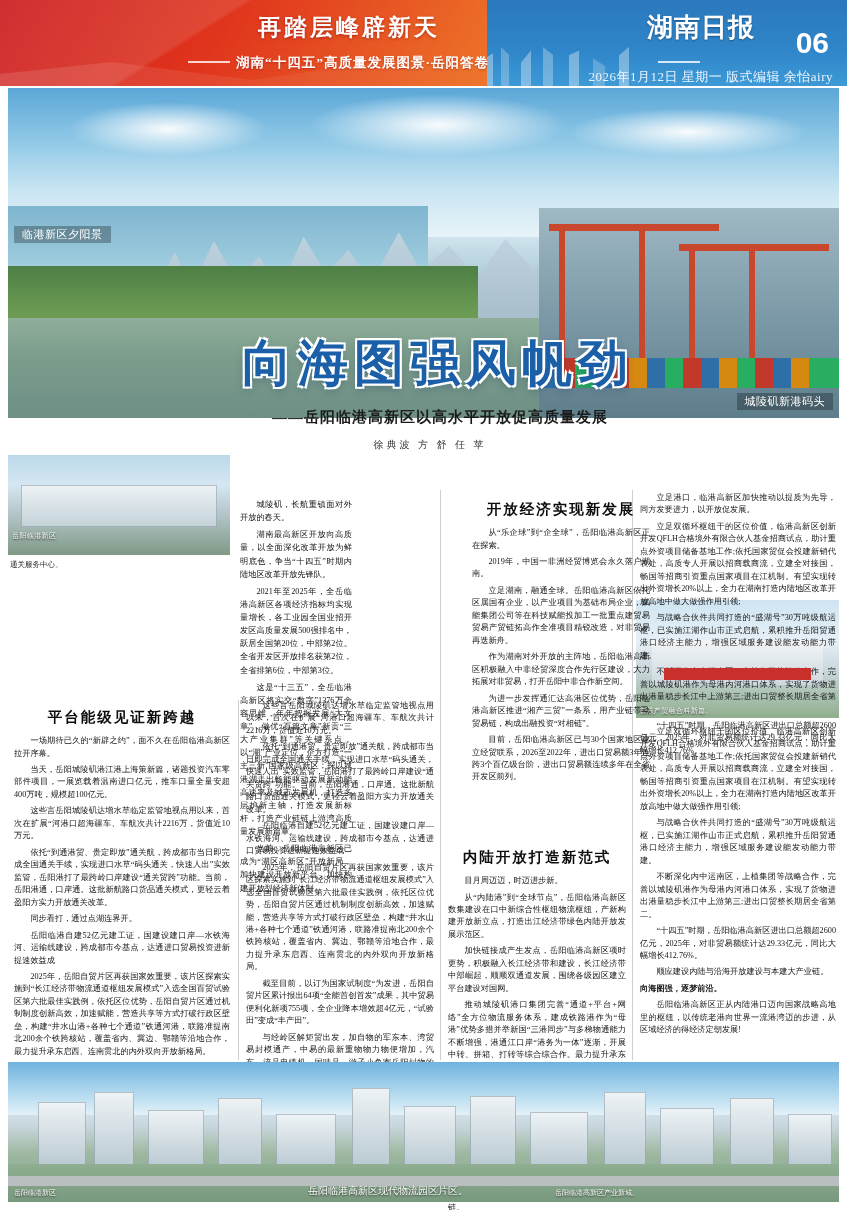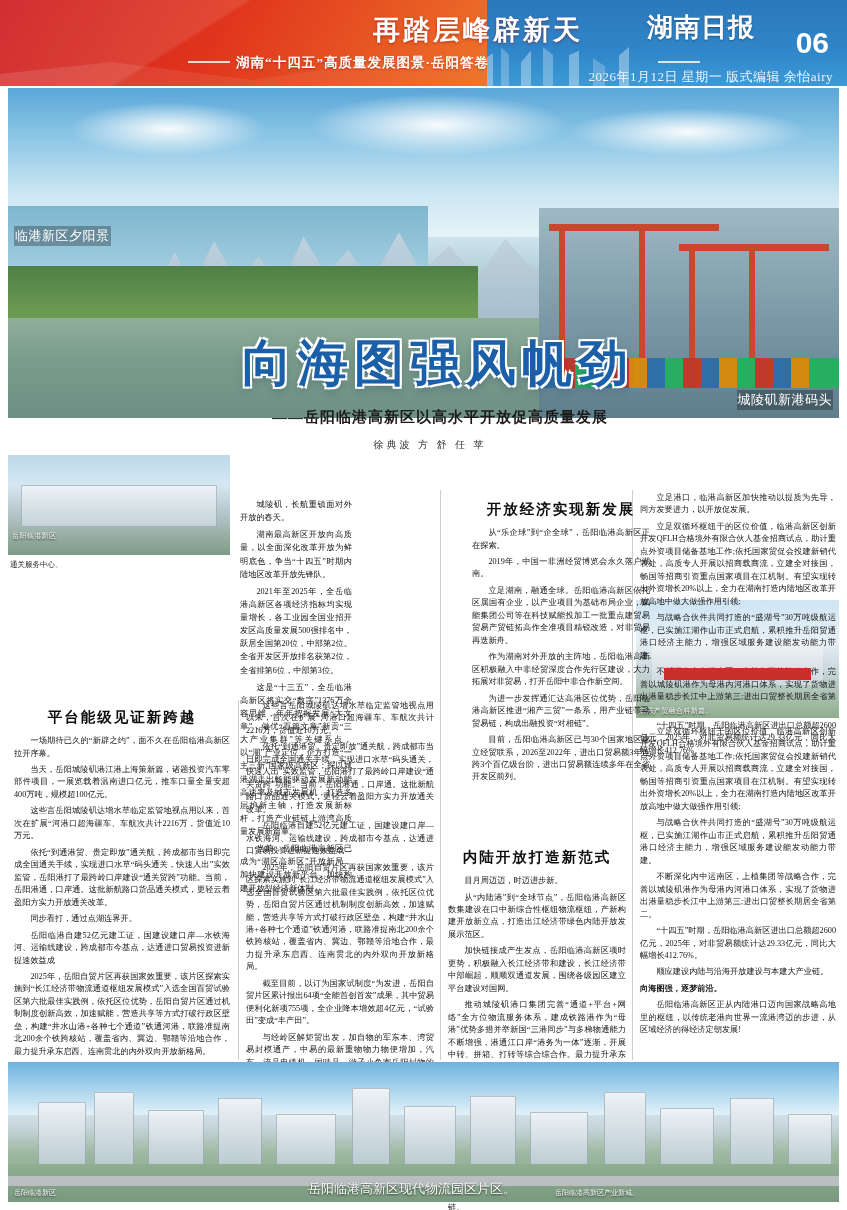--- a/index.html
+++ b/index.html
@@ -42,22 +42,22 @@
       linear-gradient(90deg, rgba(255,255,255,.35) 0 6px, transparent 6px 14px,
       rgba(255,255,255,.25) 14px 22px, transparent 22px 34px,
       rgba(255,255,255,.35) 34px 44px, transparent 44px 56px,
       rgba(255,255,255,.28) 56px 66px, transparent 66px 82px,
       rgba(255,255,255,.35) 82px 92px, transparent 92px 106px,
       rgba(255,255,255,.22) 106px 118px, transparent 118px 132px,
       rgba(255,255,255,.35) 132px 142px, transparent 142px 160px);
     clip-path: polygon(0 40%,4% 20%,9% 55%,14% 10%,20% 45%,26% 25%,33% 60%,40% 15%,47% 50%,54% 28%,61% 62%,69% 18%,77% 48%,85% 22%,93% 55%,100% 30%,100% 100%,0 100%);
   }
   .mh-title {
-    position:absolute; left:258px; top:12px; width:440px; text-align:center;
-    font-family:"Liberation Serif", serif; font-weight:700; font-size:27px; color:#fff;
+    position:absolute; left:258px; top:12px; width:440px; 
+    font-family:"Liberation Serif", serif; font-weight:700; font-size:23px; color:#fff;
     letter-spacing:3px; text-shadow:0 1px 3px rgba(120,0,0,.5);
   }
   .mh-sub {
     position:absolute; left:236px; top:54px; width:420px; text-align:left;
     font-size:13.5px; color:#fff; letter-spacing:1px; font-weight:700;
     text-shadow:0 1px 2px rgba(120,0,0,.4);
   }
   .mh-sub-rule-l, .mh-sub-rule-r {
     position:absolute; top:61px; height:2px; width:42px; background:rgba(255,255,255,.8);
   }
@@ -107,22 +107,22 @@
     background: linear-gradient(180deg,#8fae9a,#7c9d8c 40%,#6d8f85);
   }
   .hero-port {
     position:absolute; right:0; top:120px; width:300px; height:210px;
     background: linear-gradient(180deg,#9fb9c4 0%, #7d9aa8 50%, #5e7e8c 100%);
   }
   .crane {
     position:absolute; background:#c9472c;
   }
   .hero-cap {
-    position:absolute; font-size:13px; color:#fff; background:rgba(0,0,0,.28);
-    padding:1px 1px; letter-spacing:.5px; white-space:nowrap;
+    position:absolute; font-size:11px; color:#fff; background:rgba(0,0,0,.28);
+    padding:1px 8px; letter-spacing:.5px; white-space:nowrap;
   }
   .hero-headline {
     position:absolute; left:178px; top:330px; width:520px; text-align:center;
     font-family:"Liberation Serif", serif; font-weight:700; font-size:50px;
     color:#1a5fa8; letter-spacing:6px;
     text-shadow: 2px 2px 0 #fff, -2px -2px 0 #fff, 2px -2px 0 #fff, -2px 2px 0 #fff, 0 4px 10px rgba(0,40,90,.35);
   }
   .hero-subhead {
     position:absolute; left:150px; top:408px; width:580px; text-align:center;
     font-size:15px; font-weight:700; color:#1b1b1b; letter-spacing:1px;
@@ -171,21 +171,21 @@
 
   .bottom-strip {
     position:absolute; left:8px; top:1062px; width:831px; height:140px; overflow:hidden;
     background: linear-gradient(180deg,#bfe0f2 0%, #dcecf6 26%, #c8d6dc 46%, #9db79f 66%, #7fa389 100%);
   }
   .bs-sky { position:absolute; inset:0 0 62% 0; background:linear-gradient(180deg,#6fb3de,#bfe0f2 70%,#e3f1f8); }
   .bs-block { position:absolute; background: linear-gradient(180deg,#eef3f6,#b9c9d1); box-shadow: inset 0 0 0 1px rgba(110,130,140,.45); }
   .bs-road { position:absolute; left:0; bottom:0; width:100%; height:38px; background: linear-gradient(180deg,#8fae92,#79997f); }
   .bs-road:before { content:""; position:absolute; left:0; top:12px; width:100%; height:10px; background:#b9bfc0; }
   .bs-cap { position:absolute; left:6px; bottom:4px; font-size:7px; color:#fff; text-shadow:0 1px 2px rgba(0,0,0,.75); }
-  .bs-cap2 { position:absolute; left:300px; bottom:4px; font-size:13px; color:#fff; text-shadow:0 1px 2px rgba(0,0,0,.75); }
+  .bs-cap2 { position:absolute; left:300px; bottom:4px; font-size:10px; color:#fff; text-shadow:0 1px 2px rgba(0,0,0,.75); }
   .bs-cap3 { position:absolute; right:200px; bottom:4px; font-size:7px; color:#fff; text-shadow:0 1px 2px rgba(0,0,0,.75); }
 
   .vrule { position:absolute; width:1px; background:#cfcfcf; }
 </style>
 </head>
 <body>
 
 <div class="page">
 
   <div class="masthead">

